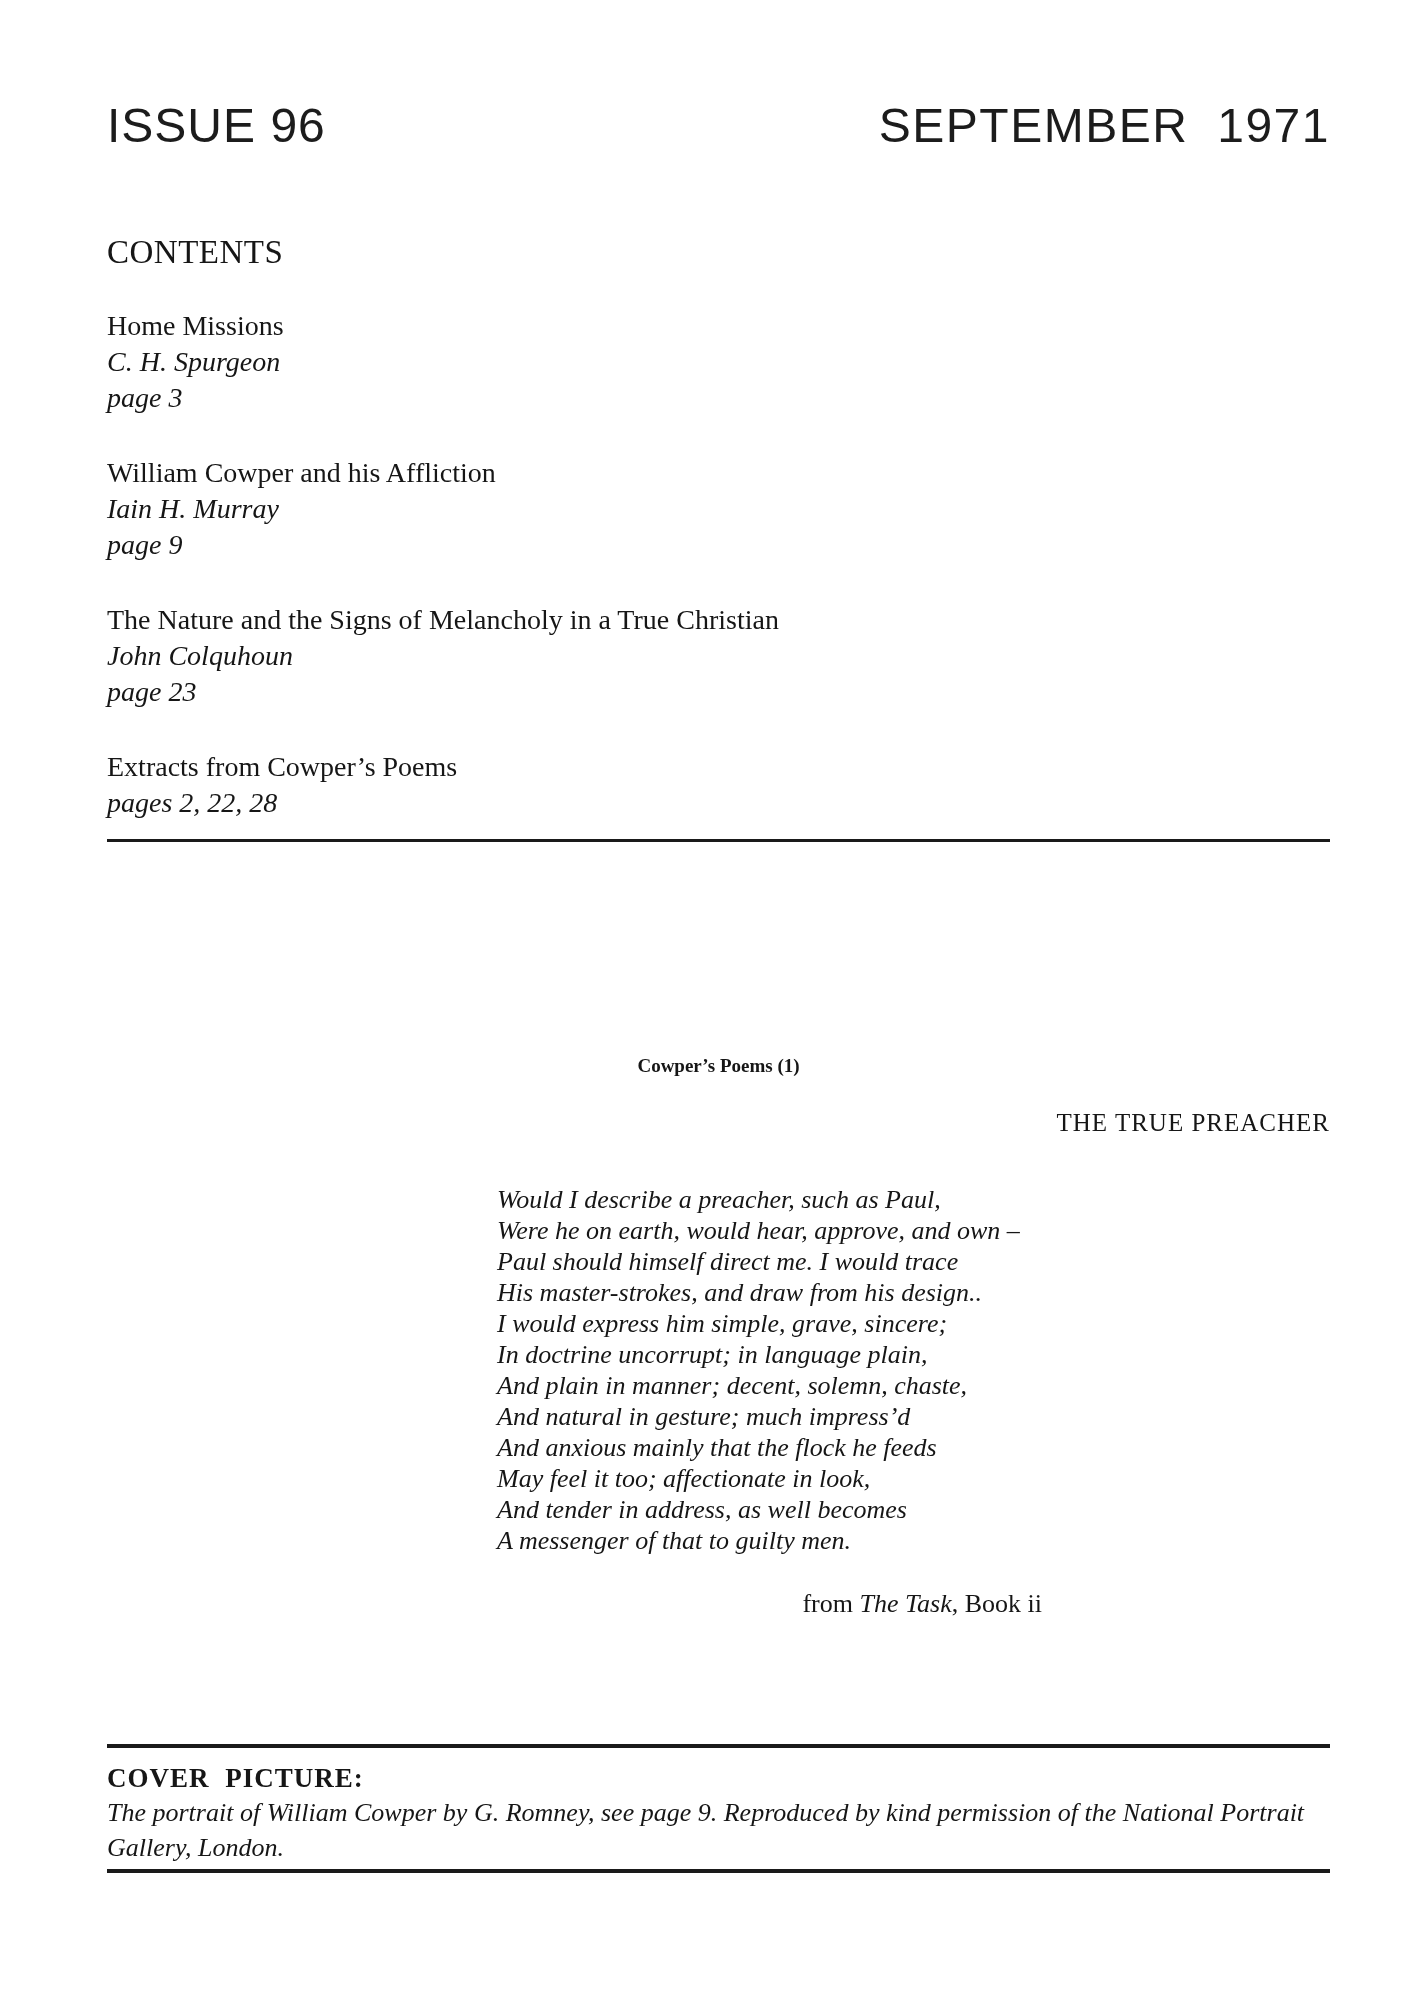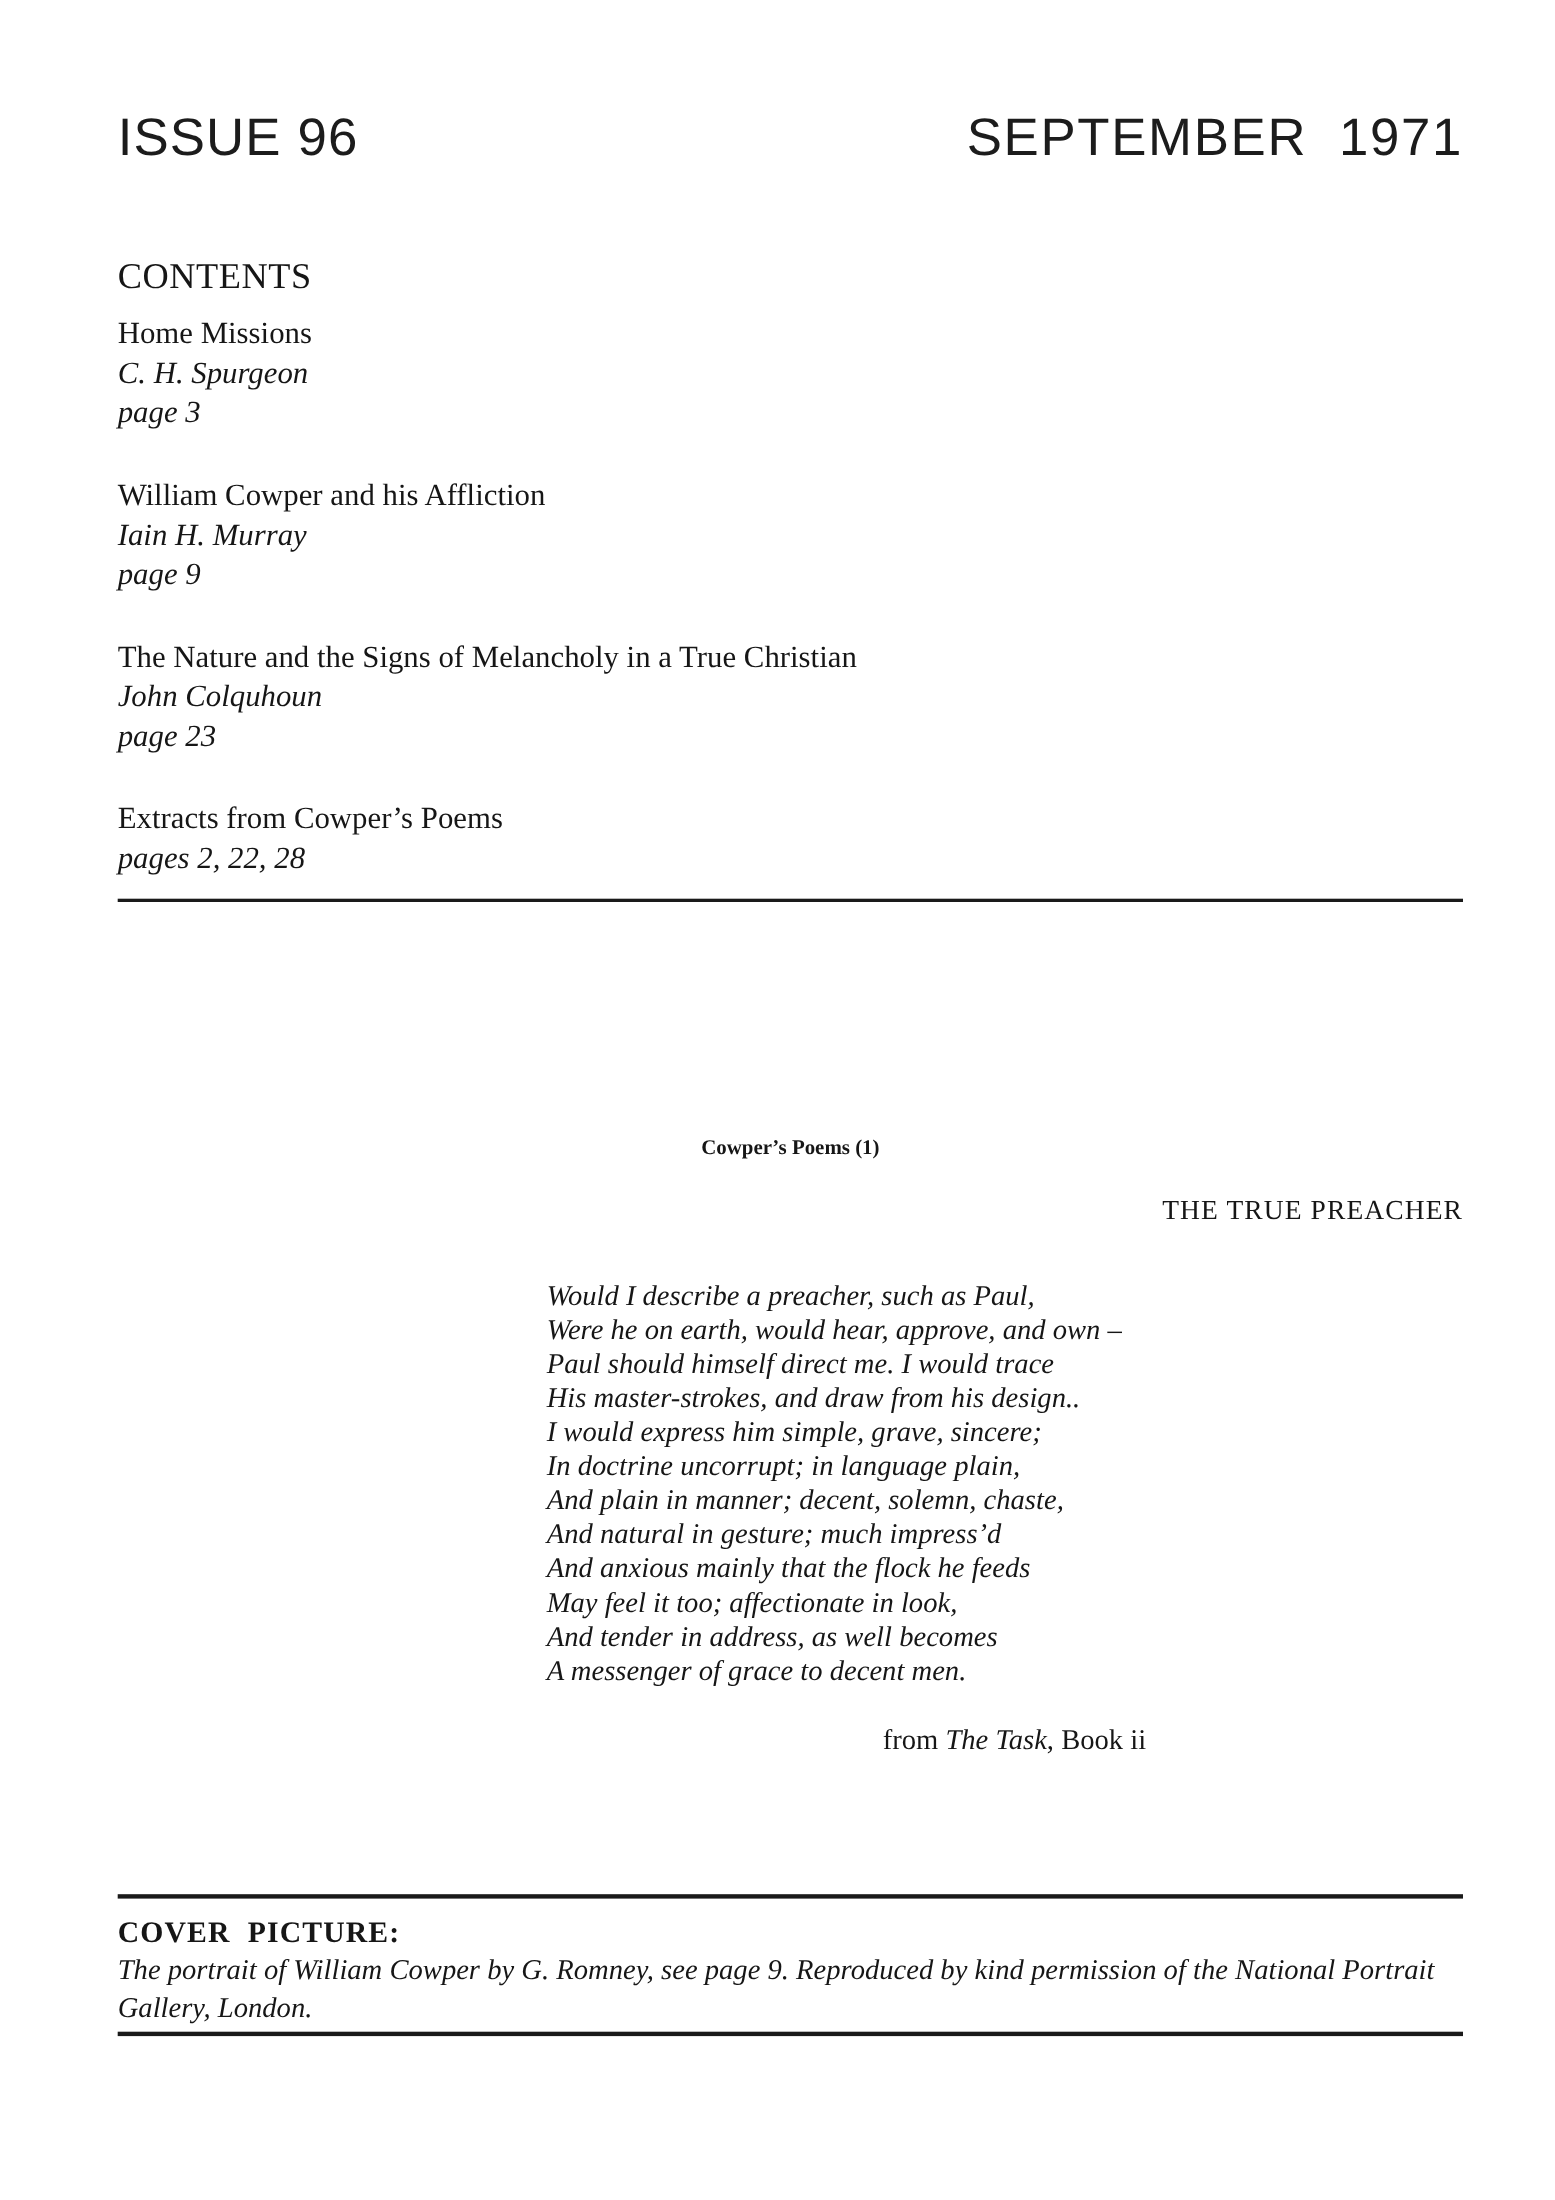--- a/index.html
+++ b/index.html
@@ -38,21 +38,21 @@
   }
   
   .contents-title {
     margin-top: 82px;
     font-size: 33px;
     line-height: 40px;
     font-weight: normal;
     letter-spacing: 0.5px;
   }
   .toc {
-    margin-top: 14px;
+    margin-top: 36px;
     font-size: 28px;
     line-height: 36px;
   }
   .toc-entry { margin-bottom: 39px; }
   .toc-entry:last-child { margin-bottom: 0; }
   .toc-entry .author,
   .toc-entry .pages { font-style: italic; }
   
   .rule {
     border: none;
@@ -156,21 +156,21 @@
     <div class="poem-line">Were he on earth, would hear, approve, and own –</div>
     <div class="poem-line">Paul should himself direct me. I would trace</div>
     <div class="poem-line">His master-strokes, and draw from his design..</div>
     <div class="poem-line">I would express him simple, grave, sincere;</div>
     <div class="poem-line">In doctrine uncorrupt; in language plain,</div>
     <div class="poem-line">And plain in manner; decent, solemn, chaste,</div>
     <div class="poem-line">And natural in gesture; much impress’d</div>
     <div class="poem-line">And anxious mainly that the flock he feeds</div>
     <div class="poem-line">May feel it too; affectionate in look,</div>
     <div class="poem-line">And tender in address, as well becomes</div>
-    <div class="poem-line">A messenger of grace to decent men.</div>
+    <div class="poem-line">A messenger of that to guilty men.</div>
   </div>
 
   <div class="poem-attribution">
     <span>from </span><span class="work">The Task</span><span>, Book ii</span>
   </div>
 
   <div class="rule rule-2"></div>
 
   <div class="cover-label">COVER PICTURE:</div>
   <div class="cover-text">The portrait of William Cowper by G. Romney, see page 9. Reproduced by kind permission of the National Portrait Gallery, London.</div>

